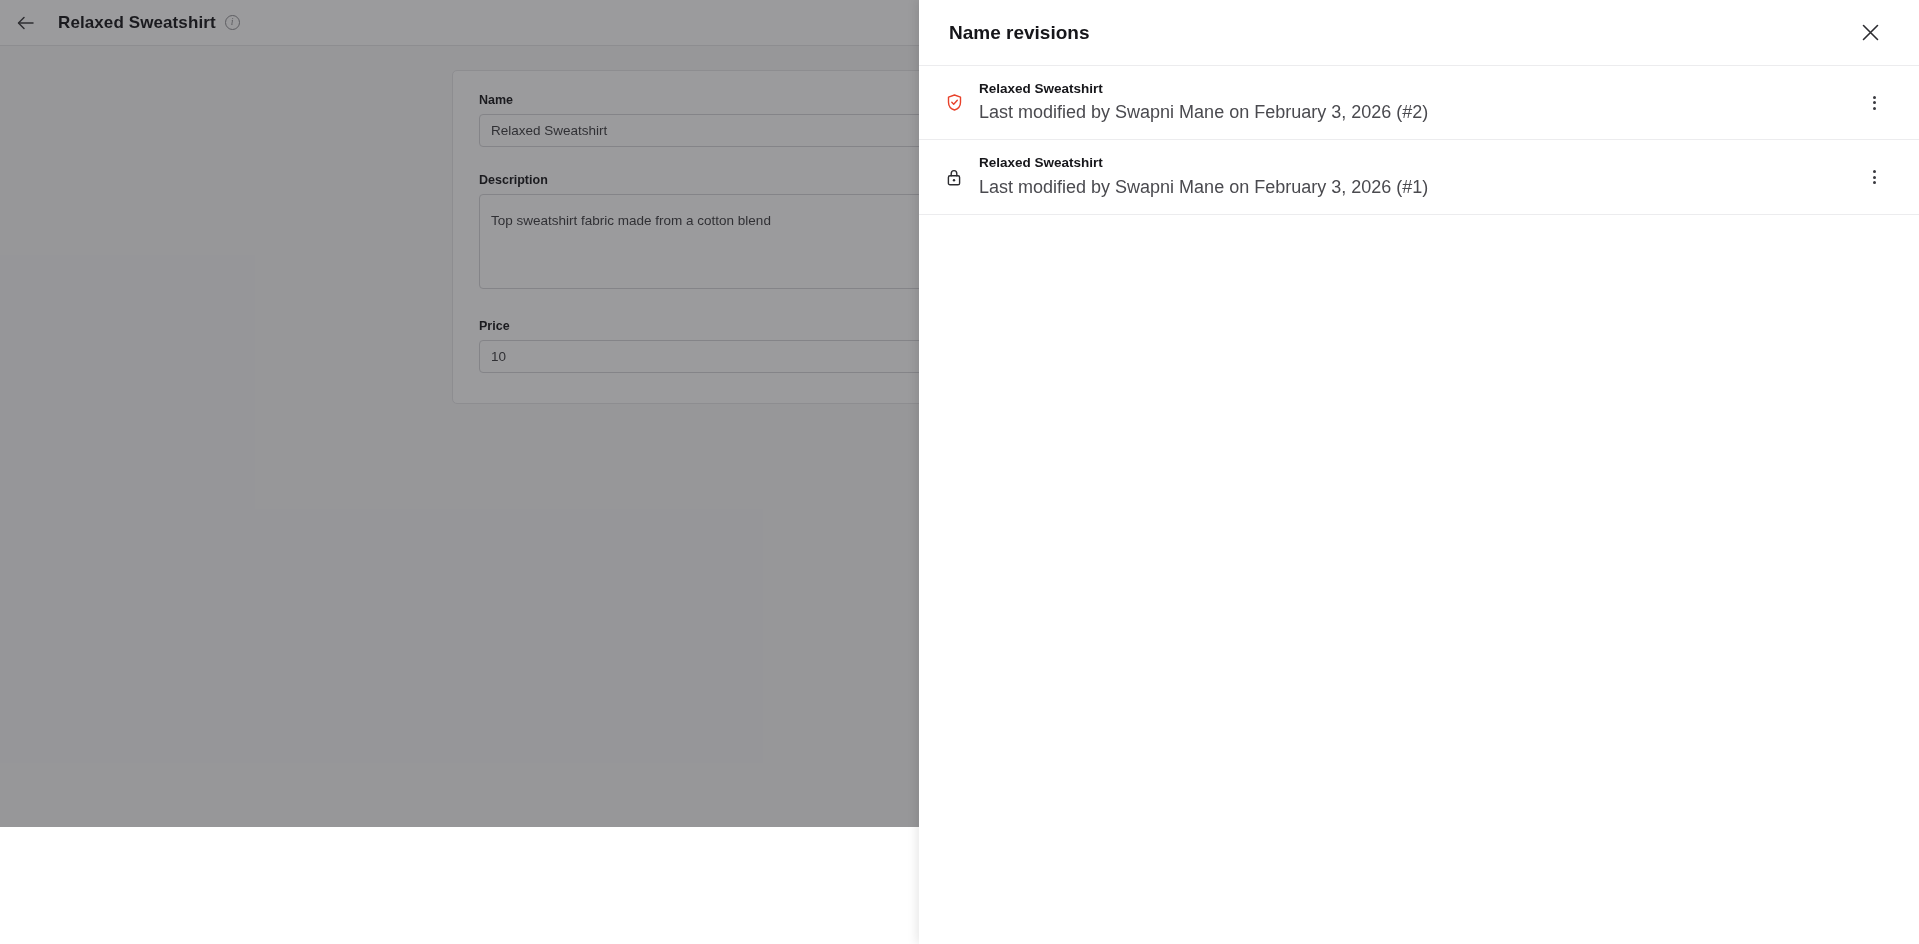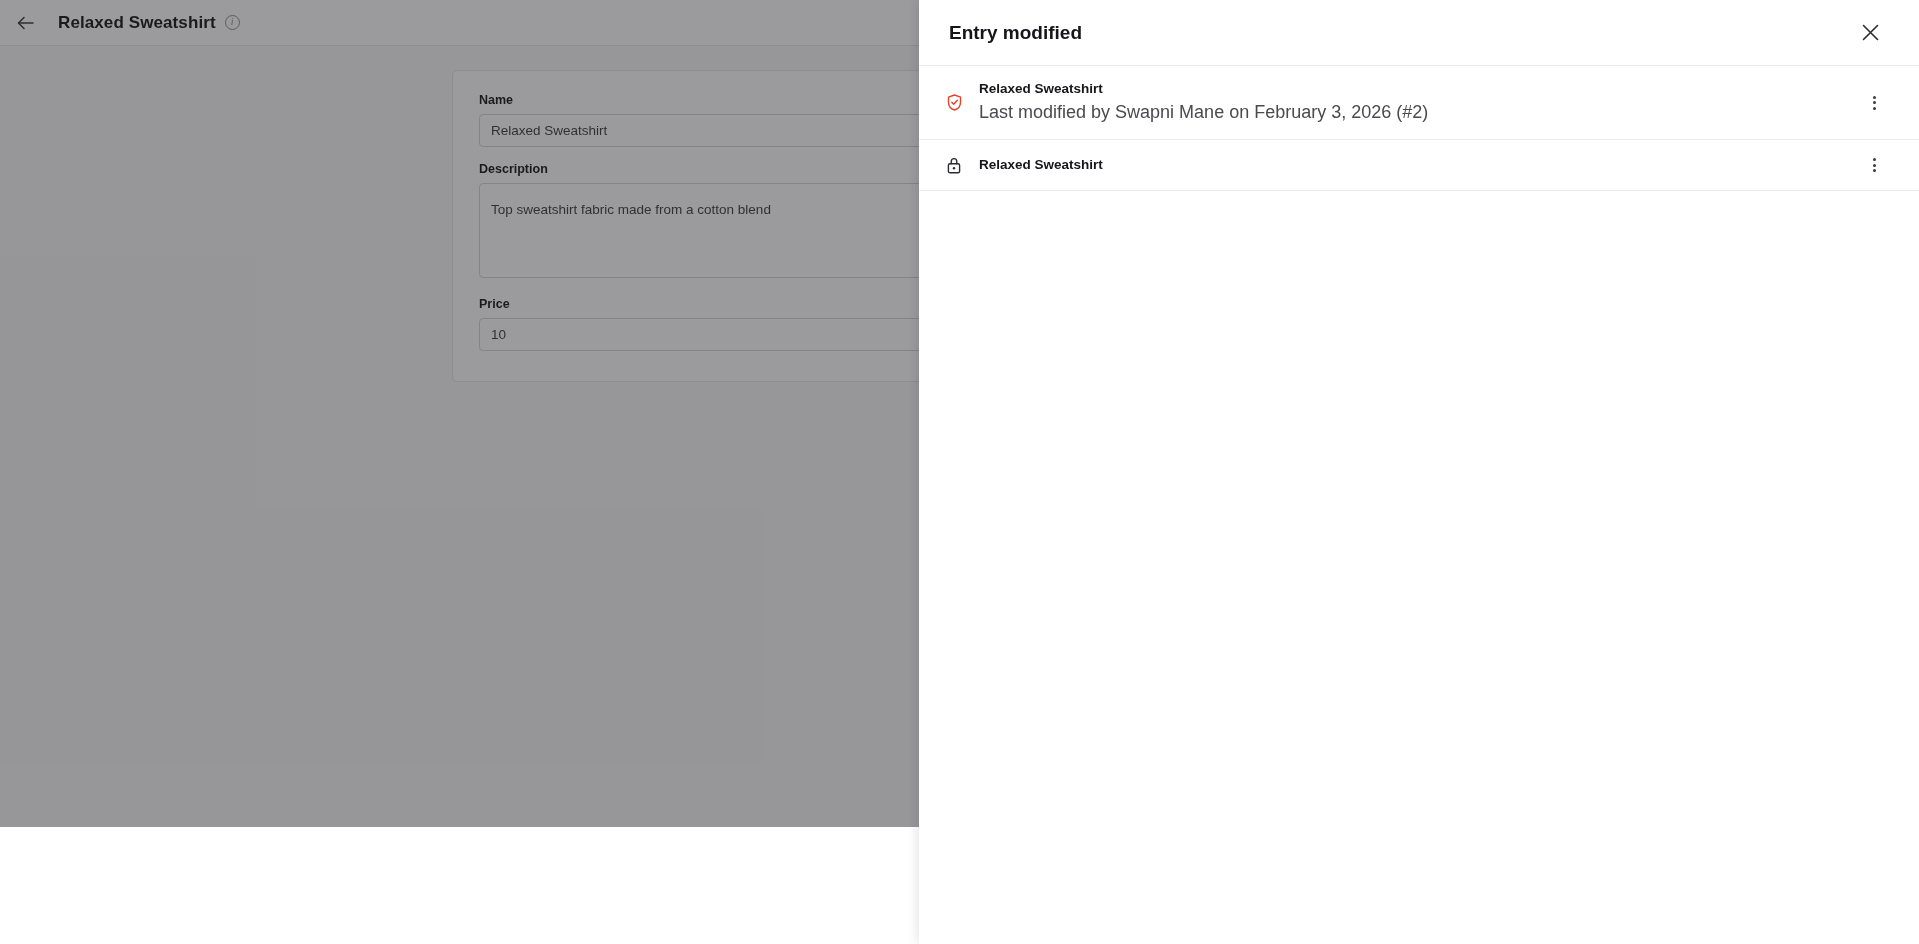--- a/index.html
+++ b/index.html
@@ -74,21 +74,21 @@
     position: absolute;
     top: 70px;
     left: 452px;
     width: 560px;
     background: #ffffff;
     border: 1px solid #e6e6e8;
     border-radius: 5px;
     padding: 22px 26px 30px 26px;
   }
 
-  .field { margin-bottom: 15px; }
+  .field { margin-bottom: 26px; }
   .field:last-child { margin-bottom: 0; }
 
   .field-label {
     font-size: 12.5px;
     font-weight: bold;
     color: #16161a;
     margin-bottom: 7px;
     display: block;
   }
 
@@ -258,21 +258,21 @@
       </div>
 
     </div>
   </div>
 
   <div class="overlay"></div>
 
   <div class="drawer">
 
     <div class="drawer-header">
-      <div class="drawer-title">Entry modified</div>
+      <div class="drawer-title">Name revisions</div>
       <div class="close-btn">
         <svg width="17" height="17" viewBox="0 0 17 17" fill="none" aria-hidden="true">
           <path d="M1.5 1.5L15.5 15.5M15.5 1.5L1.5 15.5" stroke="#2c2c30" stroke-width="1.6" stroke-linecap="round"></path>
         </svg>
       </div>
     </div>
 
     <div class="revision-list">
 
       <div class="revision-row">
@@ -296,20 +296,21 @@
       <div class="revision-row">
         <div class="rev-status-icon">
           <svg width="14" height="17" viewBox="0 0 14 17" fill="none" aria-hidden="true">
             <rect x="1.4" y="6.8" width="11.2" height="9" rx="1.6" stroke="#2c2c30" stroke-width="1.4"></rect>
             <path d="M4.2 6.8V4.7C4.2 3.0 5.5 1.6 7 1.6C8.5 1.6 9.8 3.0 9.8 4.7V6.8" stroke="#2c2c30" stroke-width="1.4" stroke-linecap="round"></path>
             <circle cx="7" cy="11.2" r="1.2" fill="#2c2c30"></circle>
           </svg>
         </div>
         <div class="rev-text">
           <div class="rev-name">Relaxed Sweatshirt</div>
+          <div class="rev-meta">Last modified by Swapni Mane on February 3, 2026 (#1)</div>
         </div>
         <div class="kebab">
           <span></span>
             <span></span>
             <span></span>
         </div>
       </div>
 
     </div>
   </div>

